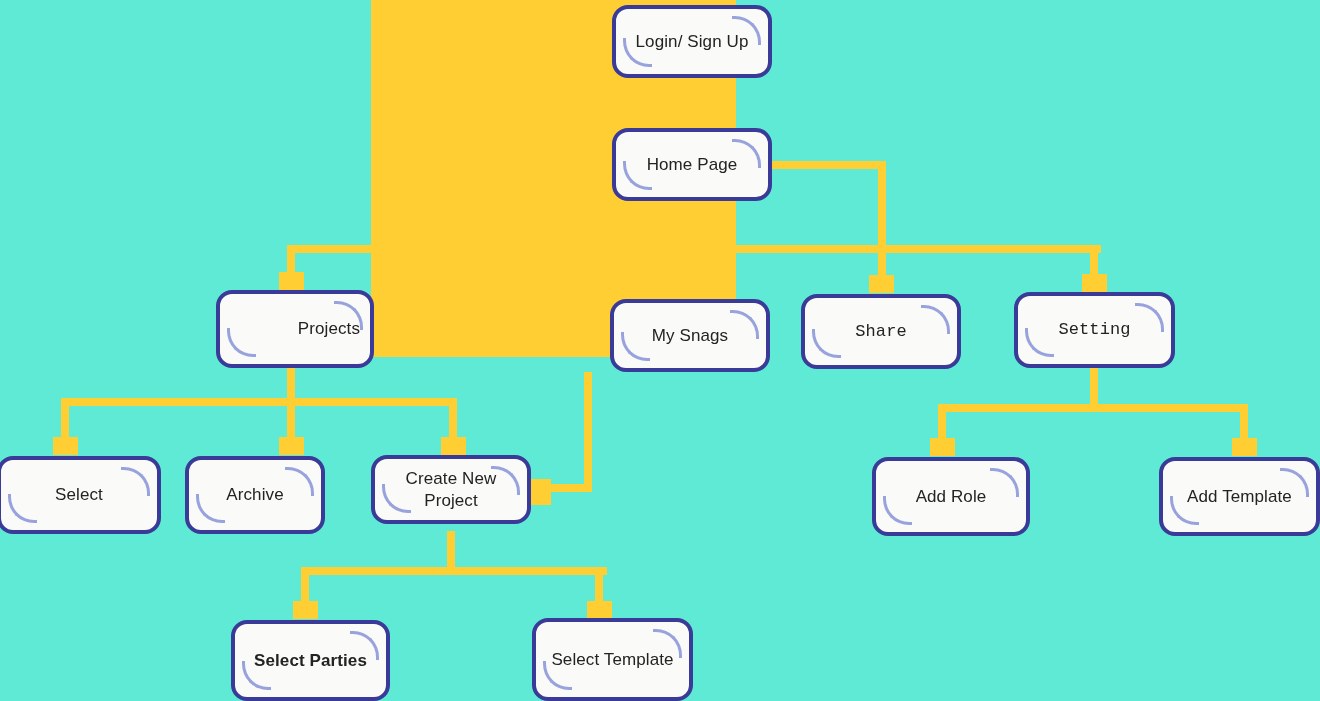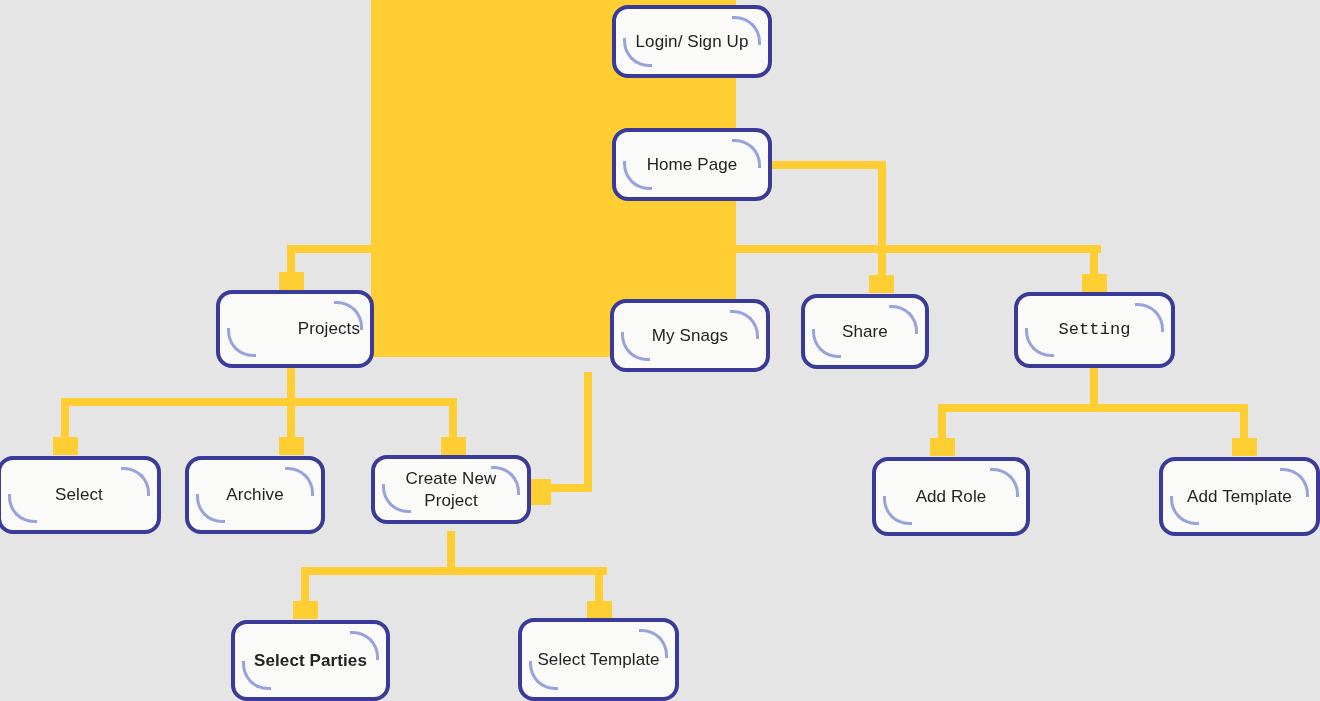--- a/index.html
+++ b/index.html
@@ -1,19 +1,19 @@
 <!DOCTYPE html>
 <html><head>
 <meta charset="utf-8">
 <style>
   html,body{margin:0;padding:0;background:#ffffff;}
   #stage{
     position:relative;
     width:1320px;height:701px;
-    background:#e5e5e5;
+    background:#5eead4;
     overflow:hidden;
     font-family:"Liberation Sans","DejaVu Sans",sans-serif;
   }
 
   
   .backdrop{
     position:absolute;
     background:#FFCE33;
     z-index:1;
   }
@@ -148,21 +148,21 @@
     <span class="arc bl"></span>
     <span class="label">Projects</span>
   </div>
 
   <div class="node" style="left:610px;top:299px;width:160px;height:73px;">
     <span class="arc tr"></span>
     <span class="arc bl"></span>
     <span class="label">My Snags</span>
   </div>
 
-  <div class="node" style="left:801px;top:294px;width:128px;height:75px;">
+  <div class="node" style="left:801px;top:294px;width:160px;height:75px;font-family:Liberation Mono, monospace;">
     <span class="arc tr"></span>
     <span class="arc bl"></span>
     <span class="label">Share</span>
   </div>
 
   <div class="node" style="left:1014px;top:292px;width:161px;height:76px;font-family:Liberation Mono, monospace;">
     <span class="arc tr"></span>
     <span class="arc bl"></span>
     <span class="label">Setting</span>
   </div>
@@ -197,19 +197,19 @@
     <span class="arc bl"></span>
     <span class="label">Add Template</span>
   </div>
 
   <div class="node" style="left:231px;top:620px;width:159px;height:81px;font-weight:bold;">
     <span class="arc tr"></span>
     <span class="arc bl"></span>
     <span class="label">Select Parties</span>
   </div>
 
-  <div class="node" style="left:518px;top:618px;width:161px;height:83px;">
+  <div class="node" style="left:532px;top:618px;width:161px;height:83px;">
     <span class="arc tr"></span>
     <span class="arc bl"></span>
     <span class="label">Select Template</span>
   </div>
 
 </div>
 
 </body></html>

